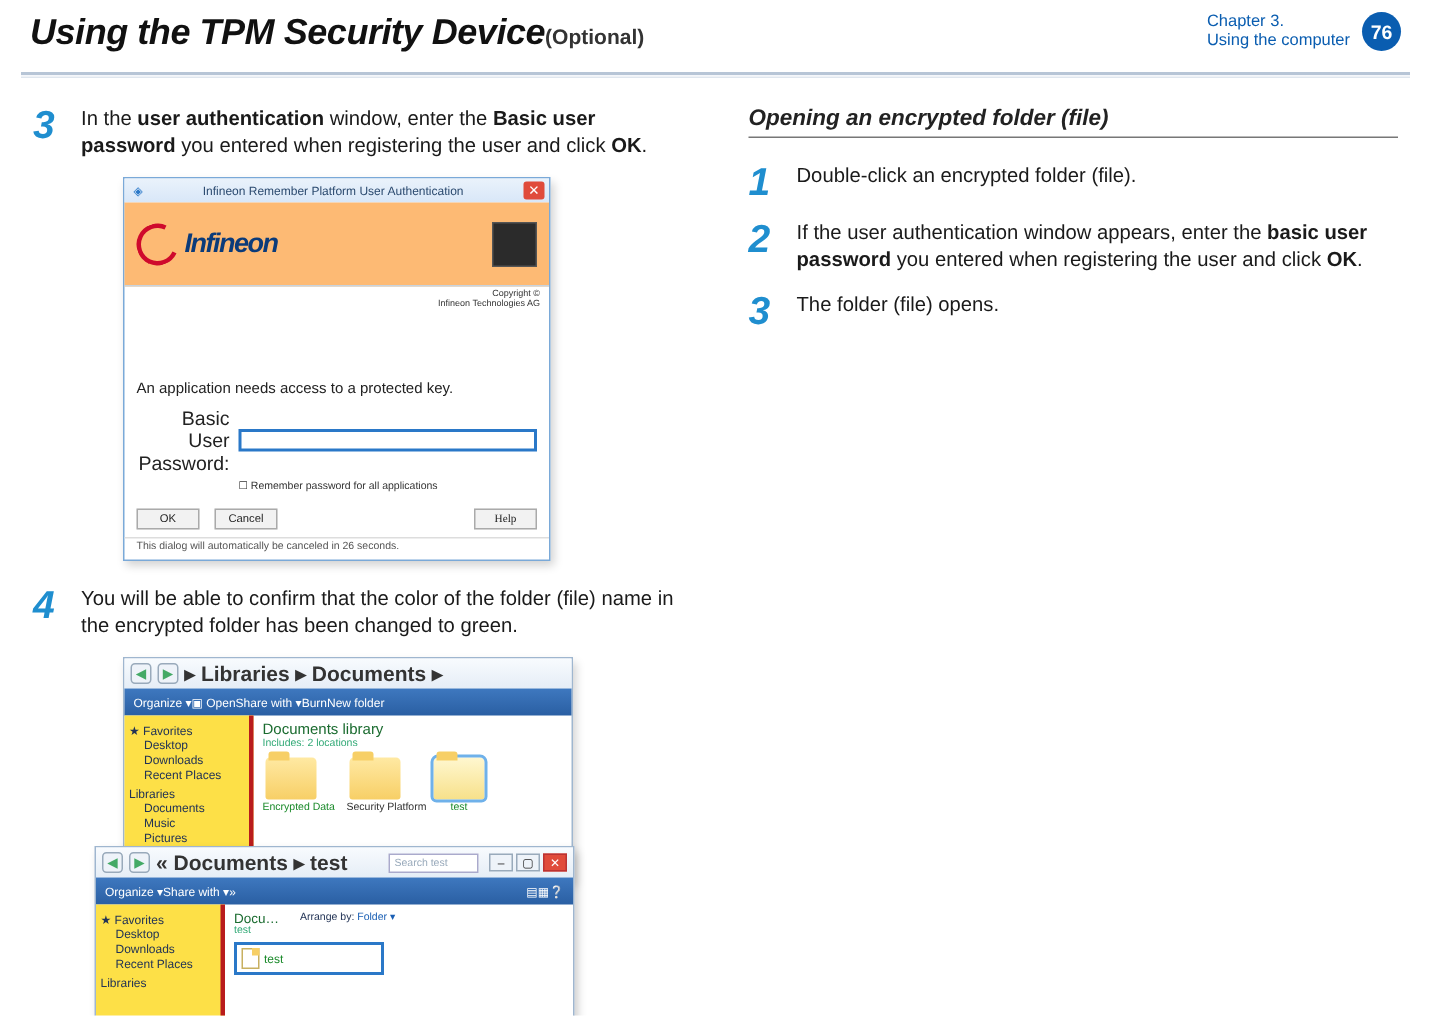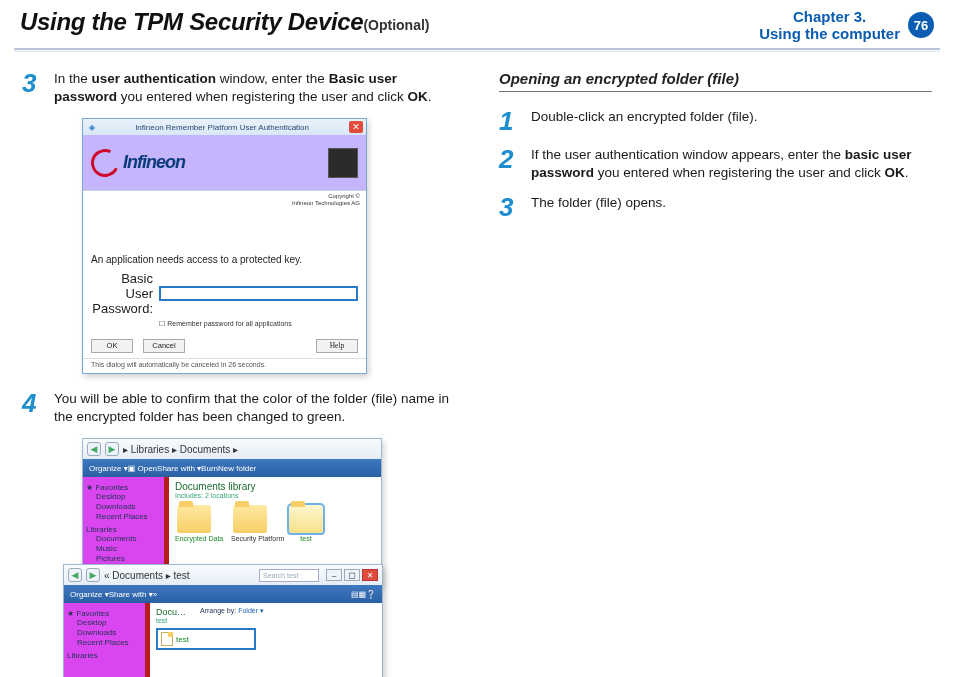--- a/index.html
+++ b/index.html
@@ -16,21 +16,21 @@
     display: flex;
     align-items: flex-start;
     justify-content: space-between;
     padding: 8px 20px 6px 20px;
     height: 48px;
   }
   .title-wrap { display: flex; align-items: baseline; gap: 0; }
   .title-main { font-weight: 800; font-size: 24px; font-style: italic; color: #111; letter-spacing: -0.3px;}
   .title-sub  { font-weight: 700; font-size: 14px; color: #333; }
   .header-right { display:flex; align-items:center; gap:8px; }
-  .chapter { text-align:center; color:#0a5db0; font-weight:700; font-size:15px; line-height:1.15; }
+  .chapter { text-align:left; color:#0a5db0; font-weight:400; font-size:11px; line-height:1.15; }
   .page-badge {
     width: 26px; height: 26px; border-radius: 50%;
     background:#0a5db0; color:#fff; font-weight:700; font-size:13px;
     display:flex; align-items:center; justify-content:center;
   }
   .rule {
     margin: 0 14px 8px 14px;
     border-top: 2px solid #b7c5d6;
     border-bottom: 1px solid #dfe6ee;
     height:4px;
@@ -63,21 +63,21 @@
   .dlg-titlebar {
     background: linear-gradient(#eaf2fb,#d8e7f8);
     display:flex; align-items:center; justify-content:space-between;
     padding: 2px 3px 2px 6px; height:16px;
   }
   .dlg-titlebar .t { color:#2b4a6f; font-size:8px; }
   .dlg-close { width:14px;height:12px;background:#e04b3b;color:#fff;display:flex;align-items:center;justify-content:center;border-radius:2px;font-size:9px;}
   .dlg-brand {
     height:56px; border-bottom:1px solid #c8d3de;
     display:flex; align-items:center; justify-content:space-between;
-    padding: 0 8px; background:#c4b5fd;
+    padding: 0 8px; background:#fdba74;
   }
   .infineon {
     display:flex; align-items:center; gap:4px;
   }
   .swoosh {
     width:28px;height:28px;border:3px solid #cf0a2c;border-radius:50%;
     border-right-color:transparent; transform:rotate(-20deg);
   }
   .brand-text { font-family: Verdana, sans-serif; font-weight:700; font-style:italic; font-size:18px; color:#0b3b7a; letter-spacing:-1px;}
   .chip { width:30px;height:30px;background:#2b2b2b;border:1px solid #555; }
@@ -100,27 +100,27 @@
     width: 300px; margin: 10px 0 0 60px;
     border:1px solid #9fb6cf; background:#fff;
     box-shadow: 2px 3px 6px rgba(0,0,0,.18);
     font-size:8px; position:relative;
   }
   .ex-titlebar{
     height:20px;background:linear-gradient(#f8fbfe,#e5edf6);
     display:flex;align-items:center;padding:0 4px;gap:4px;
   }
   .rnd{width:14px;height:14px;border:1px solid #9ab;border-radius:3px;background:#eef3f9;display:flex;align-items:center;justify-content:center;font-size:9px;color:#4a6;}
-  .crumb{font-size:10px;color:#333;}
+  .crumb{font-size:14px;color:#333;font-weight:bold;}
   .ex-toolbar{
     height:18px;background:linear-gradient(#3e78bf,#2a5fa3);
     display:flex;align-items:center;gap:0;padding:0 6px;color:#fff;font-size:8px;
   }
   .ex-body{display:flex;height:110px;}
-  .ex-side{width:86px;background:#d946ef;border-right:5px solid #b91c1c;padding:3px;font-size:8px;}
+  .ex-side{width:86px;background:#fde047;border-right:3px solid #b91c1c;padding:3px;font-size:8px;}
   .ex-side .grp{color:#235; font-weight:400; margin-top:3px;}
   .ex-side .itm{margin-left:10px;color:#235;line-height:1.25;}
   .ex-main{flex:1;padding:4px 6px;}
   .lib-title{color:#1a6b2f;font-size:10px;}
   .lib-sub{color:#3a7; font-size:7px;}
   .folders{display:flex;gap:18px;margin-top:6px;}
   .fld{width:38px;text-align:center;}
   .fld .ico{width:34px;height:28px;background:linear-gradient(#ffe9a3,#f7cf66);border-radius:3px 3px 2px 2px;position:relative;margin:0 auto;}
   .fld .ico::before{content:"";position:absolute;top:-4px;left:2px;width:14px;height:6px;background:#f7cf66;border-radius:2px 2px 0 0;}
   .fld .nm{font-size:7px;margin-top:2px;color:#333; white-space:nowrap;}

